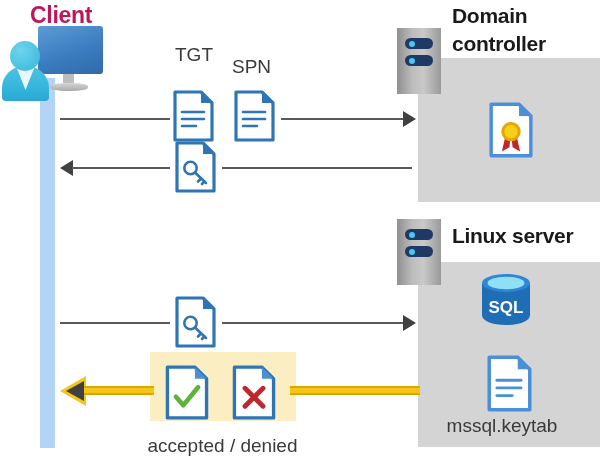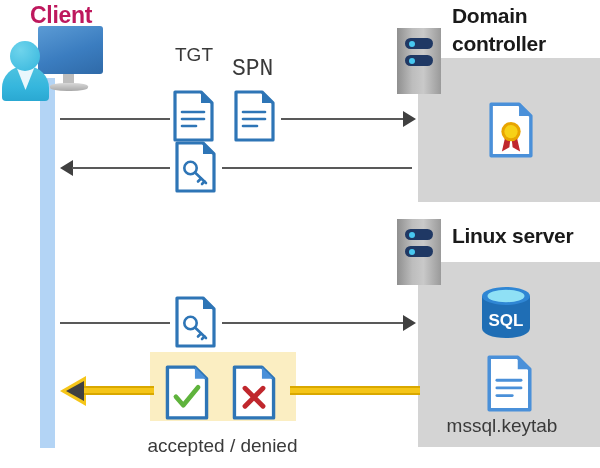--- a/index.html
+++ b/index.html
@@ -143,21 +143,21 @@
   }
 
   
   .highlight{
     left:150px; top:352px; width:146px; height:69px;
     background:#fbeec2;
   }
 
   
   .lbl-tgt{left:175px; top:44px; font-size:19px; color:#3a3a3a;}
-  .lbl-spn{left:232px; top:56px; font-size:23px; color:#3a3a3a;font-family:Liberation Mono, monospace;}
+  .lbl-spn{left:232px; top:56px; font-size:19px; color:#3a3a3a;}
   .lbl-keytab{
     left:418px; top:415px; width:168px; text-align:center;
     font-size:19px; color:#3a3a3a;
   }
   .lbl-result{
     left:120px; top:435px; width:205px; text-align:center;
     font-size:19px; color:#3a3a3a;
   }
 </style>
 </head>
@@ -275,21 +275,21 @@
         <line x1="20" y1="31.5" x2="31" y2="42"></line>
         <line x1="26" y1="37.5" x2="23" y2="40.5"></line>
         <line x1="29.5" y1="40.5" x2="27" y2="43"></line>
       </g>
     </svg>
   </div>
 
   <div class="abs seg" style="left:222px;top:322px;width:181px;"></div>
   <div class="abs arrowhead-r" style="left:403px;top:315px;"></div>
 
-  <div class="abs" style="left:478px;top:283px;width:56px;height:58px;">
+  <div class="abs" style="left:478px;top:270px;width:56px;height:58px;">
     <svg viewBox="0 0 56 58" style="display:block;width:100%;height:100%;">
       <path d="M4 13 V45 C4 51 14 55 28 55 C42 55 52 51 52 45 V13 Z" fill="#1f6eb5"></path>
       <ellipse cx="28" cy="13" rx="24" ry="9" fill="#2f86d4"></ellipse>
       <ellipse cx="28" cy="13" rx="18.5" ry="6.2" fill="#8fe0f5"></ellipse>
       <text x="28" y="43" text-anchor="middle" font-family="Liberation Sans, sans-serif" font-size="17" font-weight="bold" fill="#ffffff">SQL</text>
     </svg>
   </div>
 
   <div class="doc" style="left:487px;top:355px;width:45px;height:57px;">
     <svg viewBox="0 0 41 52">

